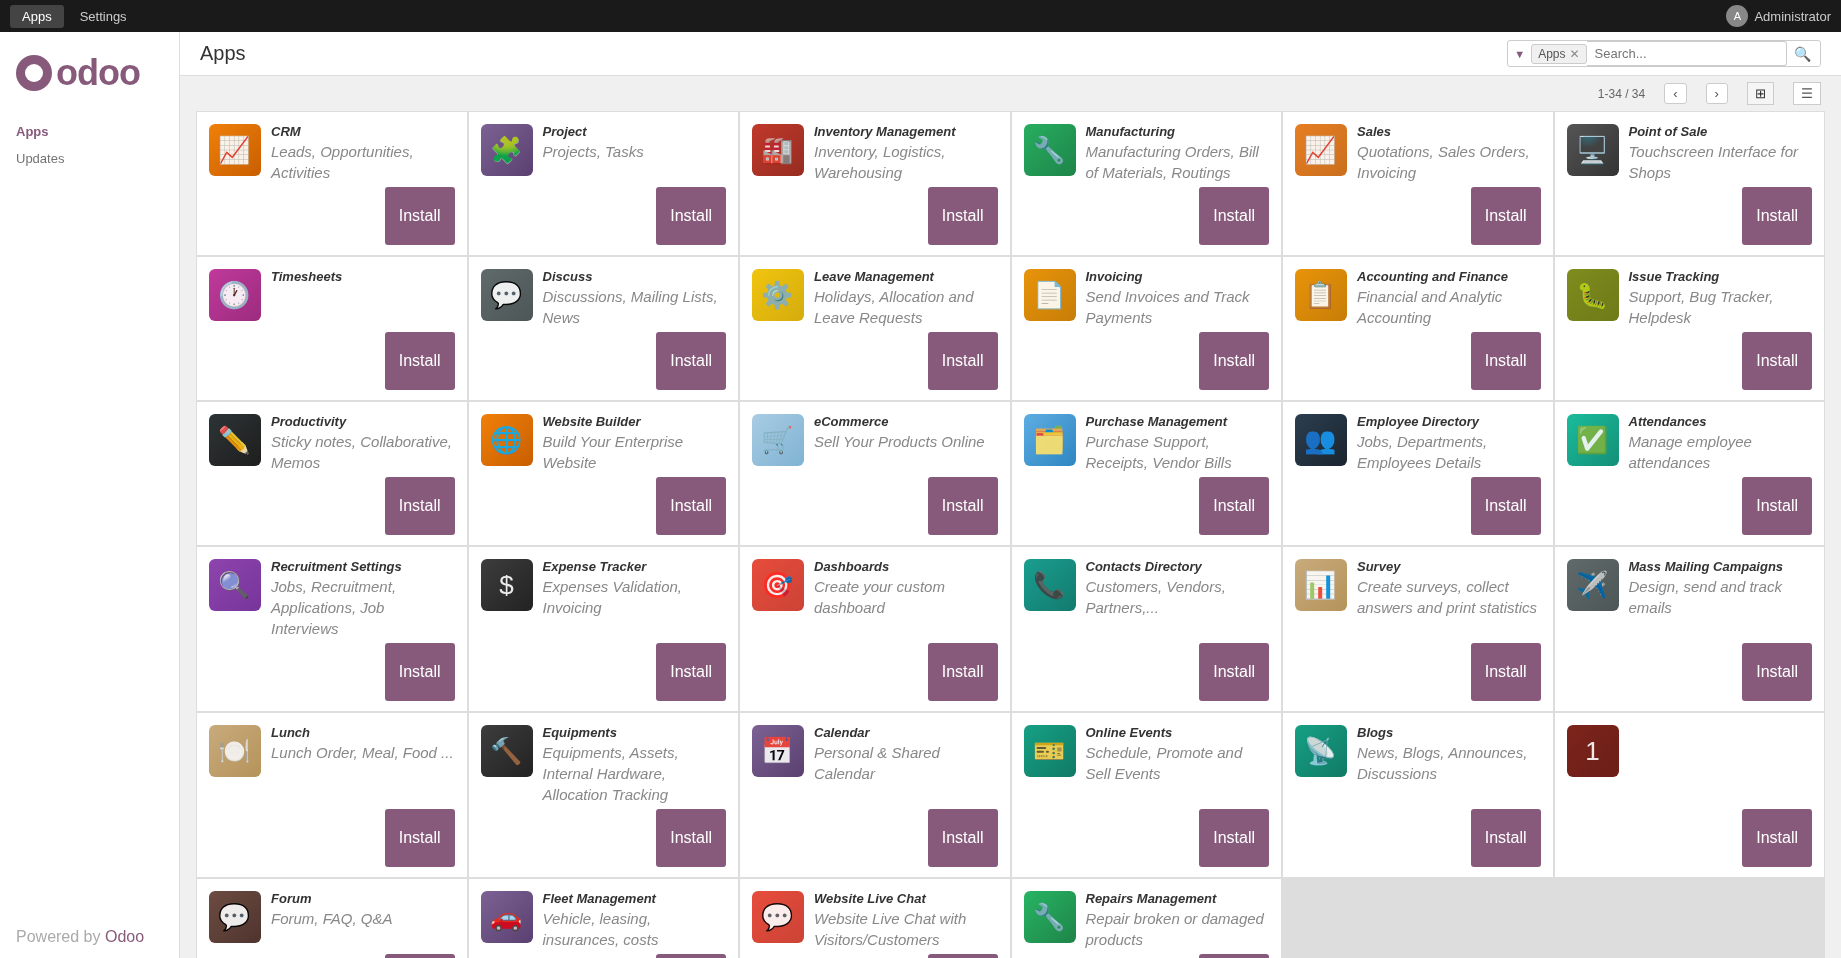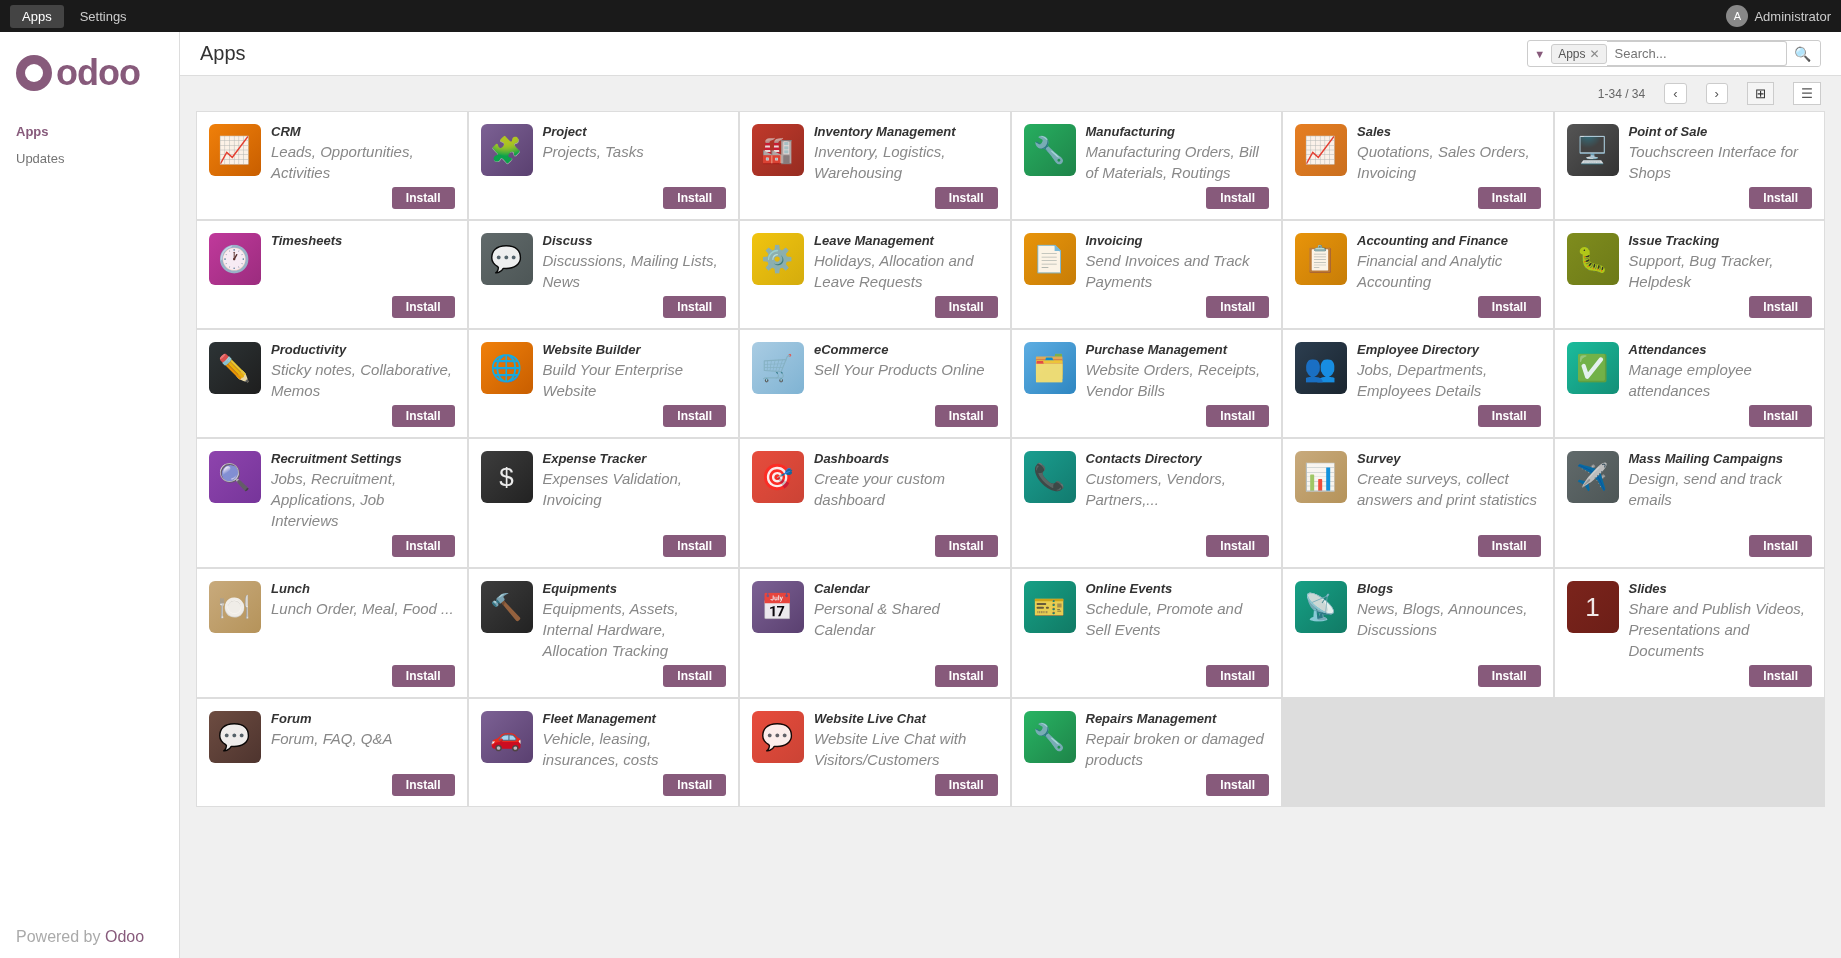--- a/index.html
+++ b/index.html
@@ -83,21 +83,21 @@
     .search-filter-tag {
       background: #f0f0f0; border: 1px solid #ccc;
       border-radius: 3px; padding: 2px 6px;
       display: flex; align-items: center; gap: 4px;
       font-size: 12px; color: #555;
     }
     .search-filter-tag .close-x { cursor: pointer; color: #888; }
     .search-input {
       border: 1px solid #ccc; border-left: none;
       padding: 4px 8px; font-size: 13px;
-      outline: none; width: 180px;
+      outline: none; width: 200px;
       border-radius: 0 3px 3px 0;
     }
     .search-box-wrapper {
       display: flex; align-items: center;
       border: 1px solid #ccc; border-radius: 3px; overflow: hidden;
     }
     .search-icon-btn {
       background: #fff; border: none; padding: 4px 8px;
       cursor: pointer; color: #666; font-size: 14px;
     }
@@ -142,25 +142,24 @@
       flex-shrink: 0;
       display: flex; align-items: center; justify-content: center;
       font-size: 22px; color: #fff;
       overflow: hidden; position: relative;
     }
     .app-info { flex: 1; font-style: italic; }
     .app-name { font-weight: bold; font-size: 13px; color: #333; }
     .app-desc { font-size: 15px; color: #888; margin-top: 2px; line-height: 1.4; }
     .install-btn {
       background: #875a7b; color: #fff; border: none;
-      padding: 4px 14px; border-radius: 3px;
-      cursor: pointer; font-size: 12px;
+      padding: 20px 14px; border-radius: 3px;
+      cursor: pointer; font-size: 16px;
       align-self: flex-end;
       margin-top: auto;
-      font-weight: bold;
     }
 
     
     .ic-orange { background: linear-gradient(135deg, #f0800a, #c85e00); }
     .ic-purple { background: linear-gradient(135deg, #7c6194, #5a4070); }
     .ic-red-dark { background: linear-gradient(135deg, #c0392b, #962c21); }
     .ic-green { background: linear-gradient(135deg, #27ae60, #1e8449); }
     .ic-orange2 { background: linear-gradient(135deg, #e67e22, #ca6f1e); }
     .ic-gray { background: linear-gradient(135deg, #555, #333); }
     .ic-pink { background: linear-gradient(135deg, #c0399b, #9b2c7e); }
@@ -425,21 +424,21 @@
     </div>
     <button class="install-btn">Install</button>
   </div>
           <div class="app-card">
     <div class="app-card-top">
       <div class="app-icon ic-blue2">
         <span class="icon-shape">🗂️</span>
       </div>
       <div class="app-info">
         <div class="app-name">Purchase Management</div>
-        <div class="app-desc">Website Orders, Receipts, Vendor Bills</div>
+        <div class="app-desc">Purchase Support, Receipts, Vendor Bills</div>
       </div>
     </div>
     <button class="install-btn">Install</button>
   </div>
           <div class="app-card">
     <div class="app-card-top">
       <div class="app-icon ic-dark-blue">
         <span class="icon-shape">👥</span>
       </div>
       <div class="app-info">
@@ -591,24 +590,20 @@
         <div class="app-desc">News, Blogs, Announces, Discussions</div>
       </div>
     </div>
     <button class="install-btn">Install</button>
   </div>
           <div class="app-card">
     <div class="app-card-top">
       <div class="app-icon ic-wine">
         <span class="icon-shape">1</span>
       </div>
-      <div class="app-info">
-        <div class="app-name">Slides</div>
-        <div class="app-desc">Share and Publish Videos, Presentations and Documents</div>
-      </div>
     </div>
     <button class="install-btn">Install</button>
   </div>
           <div class="app-card">
     <div class="app-card-top">
       <div class="app-icon ic-brown">
         <span class="icon-shape">💬</span>
       </div>
       <div class="app-info">
         <div class="app-name">Forum</div>

